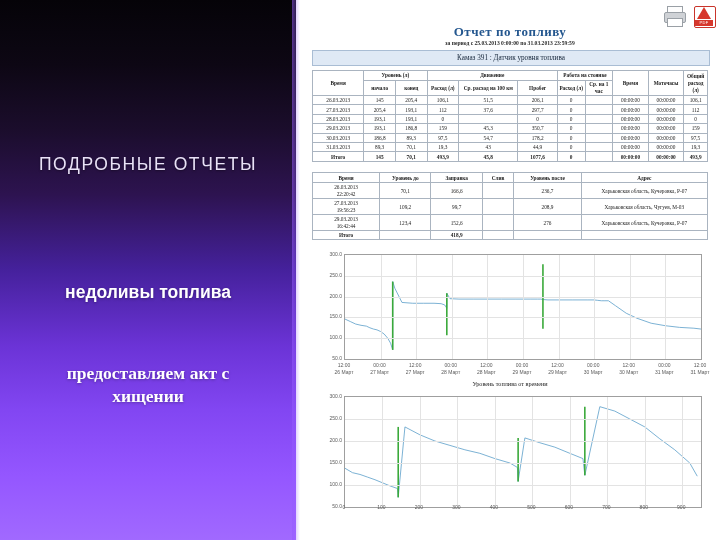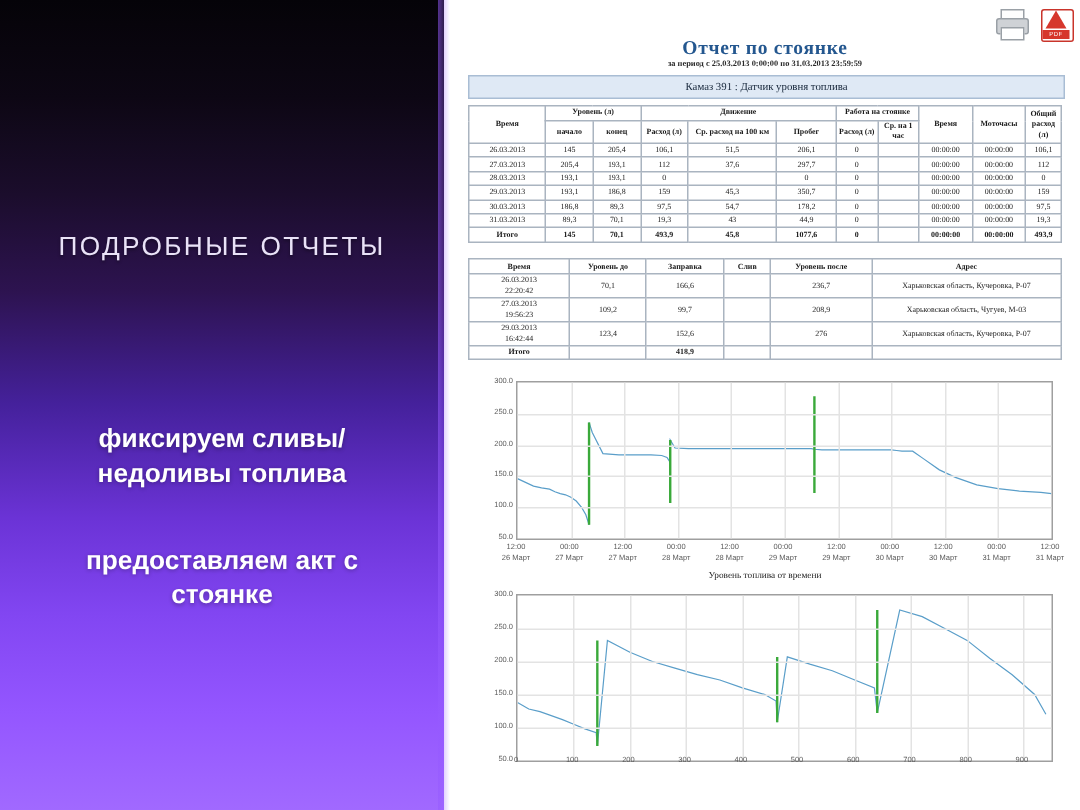--- a/index.html
+++ b/index.html
@@ -32,21 +32,21 @@
     font-weight:300;
     text-shadow:0 1px 2px rgba(0,0,0,.35);
   }
   .promo-sub{
     position:absolute;left:14px;width:268px;
     text-align:center;color:#ffffff;
     font-weight:bold;font-size:17.5px;line-height:23px;
     text-shadow:0 1px 3px rgba(0,0,0,.30);
   }
   .promo-sub.one{top:281px;}
-  .promo-sub.two{top:362px;}
+  .promo-sub.two{top:362px;font-family:Liberation Serif, serif;}
   .promo-edge{
     position:absolute;left:292px;top:0;width:8px;height:540px;
     background:linear-gradient(90deg,rgba(150,90,255,.55),rgba(255,255,255,0));
   }
 
   
   .report{
     position:absolute;left:300px;top:0;width:420px;height:540px;
     background:#ffffff;color:#1a1a1a;
   }
@@ -119,46 +119,45 @@
 </head>
 <body>
 
 <div class="screen">
 
   <div class="promo">
     <div class="promo-title">
       <div>ПОДРОБНЫЕ ОТЧЕТЫ</div>
     </div>
     <div class="promo-sub one">
-      <div>фиксируем сливы/</div>
       <div>недоливы топлива</div>
     </div>
     <div class="promo-sub two">
       <div>предоставляем акт с</div>
-      <div>стоянке</div>
+      <div>хищении</div>
     </div>
   </div>
   <div class="promo-edge"></div>
 
   <div class="report">
 
     <div class="toolbar">
       <span class="ico">
         <span class="printer-top"></span>
           <span class="printer-body"></span>
           <span class="printer-out"></span>
       </span>
       <span class="ico">
         <span class="pdf-box"></span>
           <span class="pdf-a"></span>
         <span class="pdf-lbl">PDF</span>
       </span>
     </div>
 
-    <div class="rep-title">Отчет по стоянке</div>
+    <div class="rep-title">Отчет по топливу</div>
     <div class="rep-period">за период с 25.03.2013 0:00:00 по 31.03.2013 23:59:59</div>
     <div class="obj-bar">Камаз 391 : Датчик уровня топлива</div>
 
     <table class="rep" id="main-table">
       <thead>
         <tr>
           <th rowspan="2">Время</th>
           <th colspan="2">Уровень (л)</th>
           <th colspan="3">Движение</th>
           <th colspan="2">Работа на стоянке</th>

